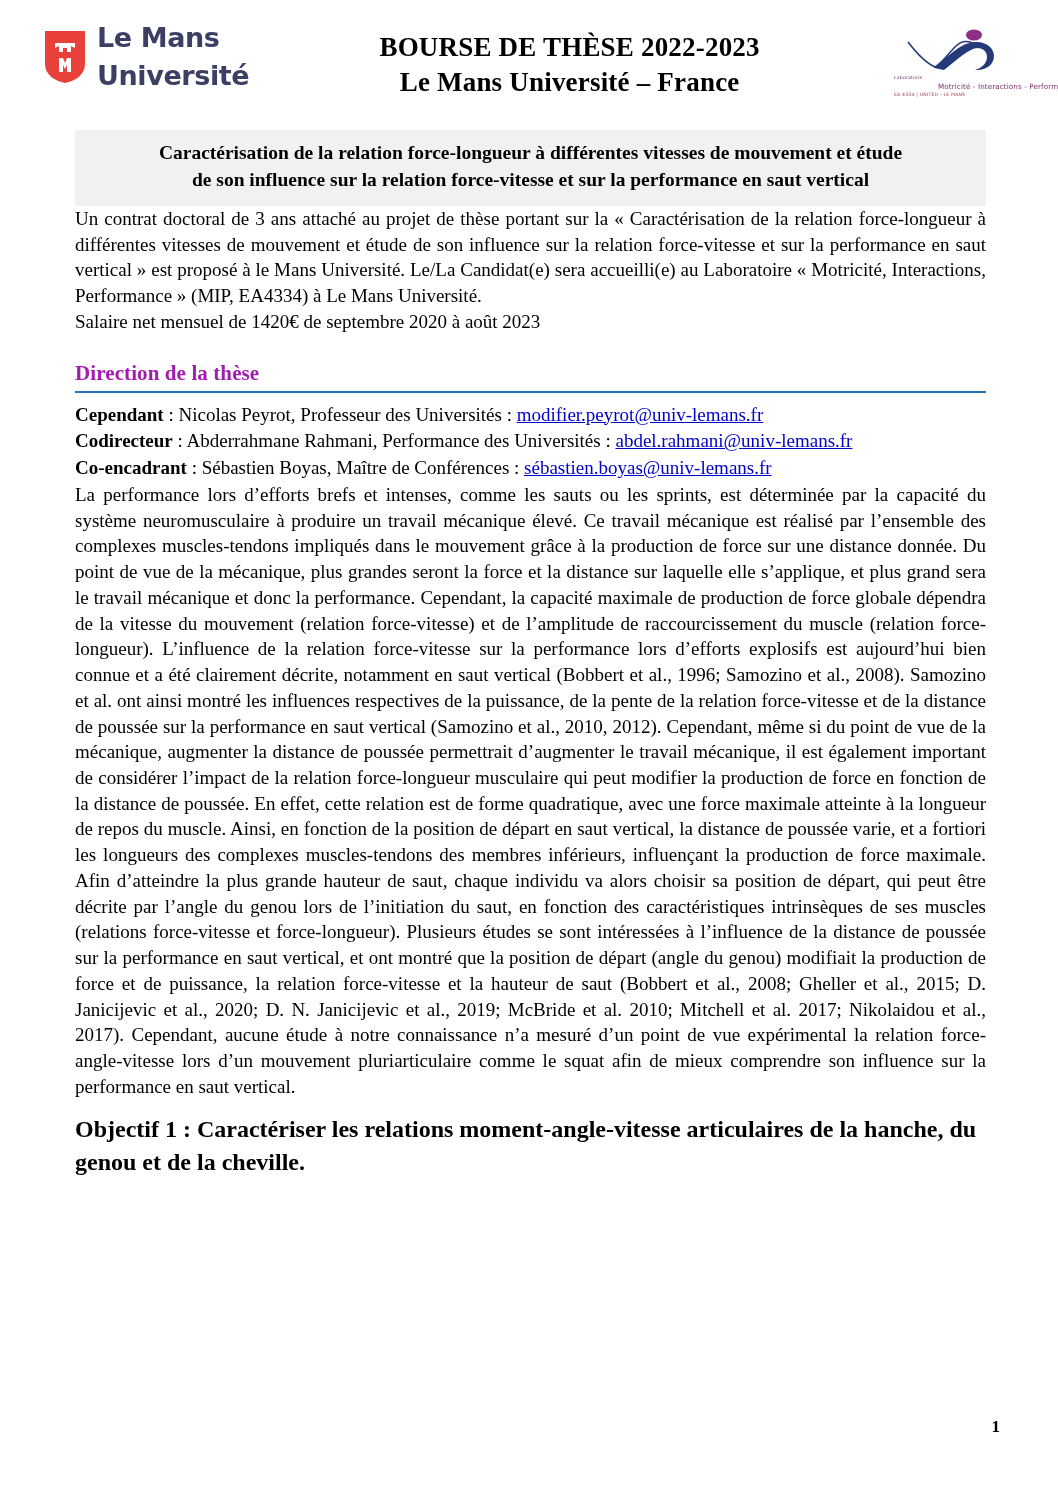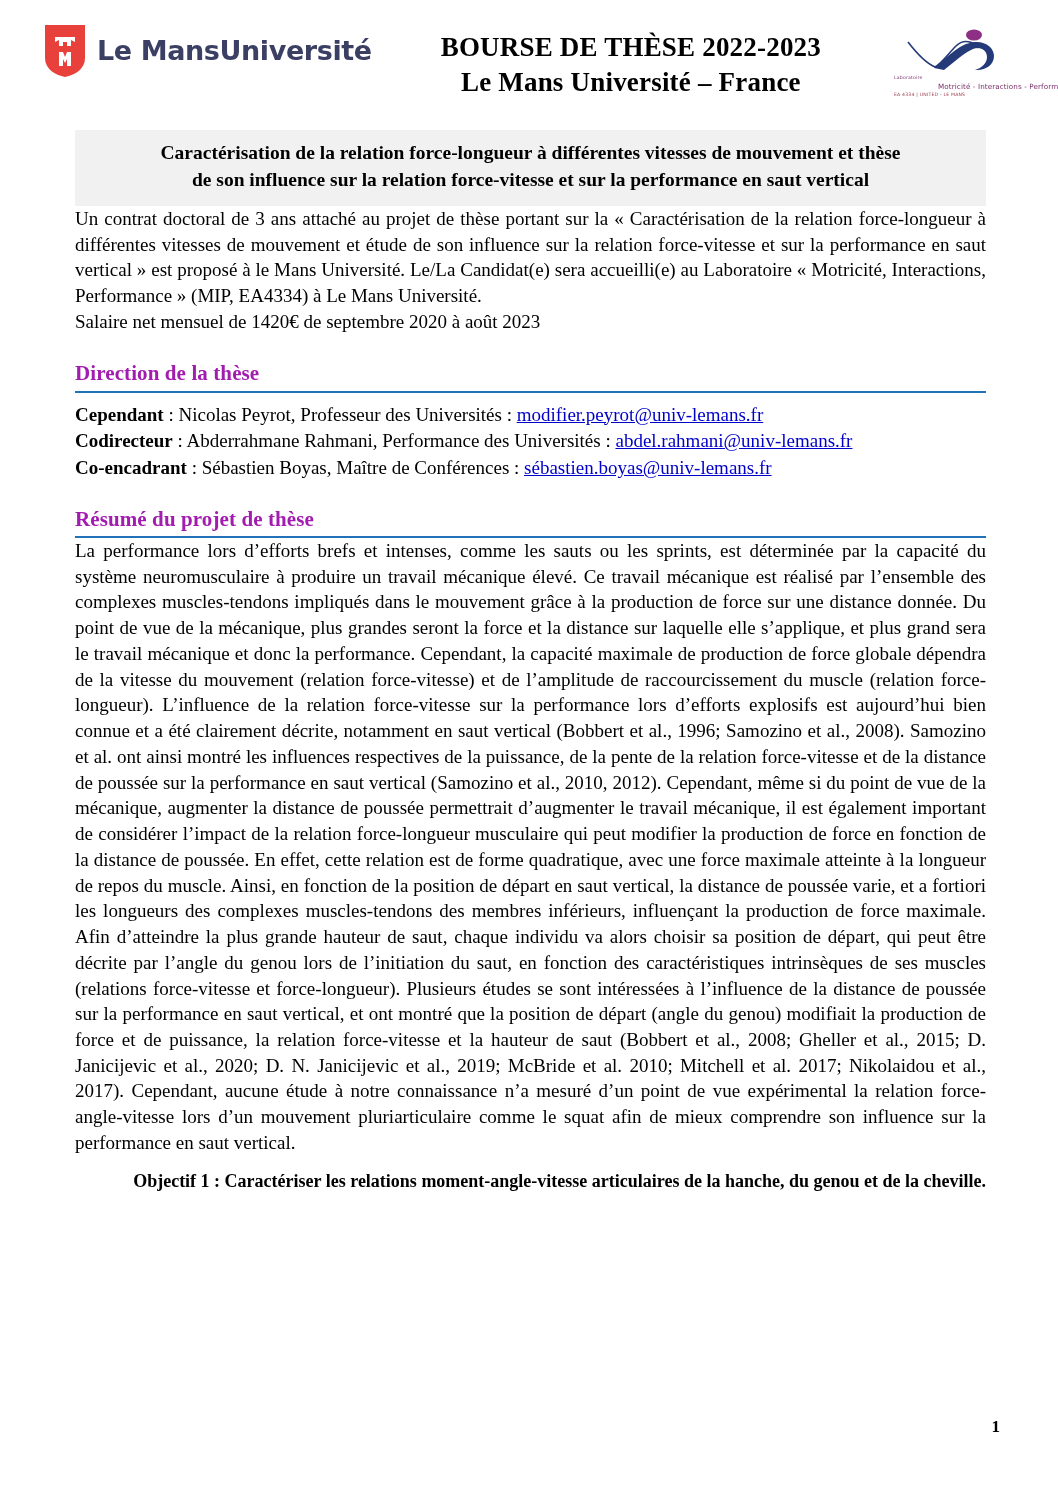--- a/index.html
+++ b/index.html
@@ -38,27 +38,28 @@
   }
   .shield {
     width: 42px;
     height: 54px;
     position: relative;
     flex: 0 0 auto;
   }
   .shield svg { display:block; }
   .lmu-wordmark {
     display: flex;
-    flex-direction: row;
+    flex-direction: column;
     line-height: 1.02;
     font-family: "DejaVu Sans", "Liberation Sans", sans-serif;
     font-weight: 700;
     font-size: 27px;
     color: #3b3f63;
     letter-spacing: -0.4px;
+    gap: 10px;
   }
   .lmu-wordmark span { display:block; }
 
   .header-title {
     flex: 1 1 auto;
     text-align: center;
     margin-top: 12px;
     padding: 0 10px;
   }
   .header-title .line {
@@ -141,24 +142,24 @@
   .contact-line .role { font-weight: 700; }
   .mail {
     color: #0000c8;
     text-decoration: underline;
     text-underline-offset: 1px;
   }
 
   .resume-body { margin-top: 13px; }
   .objectif {
     margin-top: 13px;
-    font-size: 18px;
+    font-size: 24px;
     line-height: 1.38;
     font-weight: 700;
-    text-align: right;
+    text-align: left;
     color: #000;
   }
 
   .page-number {
     position: absolute;
     right: 58px;
     bottom: 60px;
     font-size: 17px;
     font-weight: 700;
     color: #000;
@@ -200,21 +201,21 @@
         <div class="mip-l1">Laboratoire</div>
         <div class="mip-l2">Motricité - Interactions - Performance</div>
         <div class="mip-l3">EA 4334 | UNITED - LE MANS</div>
       </div>
     </div>
   </div>
 
   <div class="content">
 
     <div class="title-box">
-      <div class="tline">Caractérisation de la relation force-longueur à différentes vitesses de mouvement et thèse</div>
+      <div class="tline">Caractérisation de la relation force-longueur à différentes vitesses de mouvement et étude</div>
       <div class="tline">de son influence sur la relation force-vitesse et sur la performance en saut vertical</div>
     </div>
 
     <p class="para block-intro">Un contrat doctoral de 3 ans attaché au projet de thèse portant sur la « Caractérisation de la relation force-longueur à différentes vitesses de mouvement et étude de son influence sur la relation force-vitesse et sur la performance en saut vertical » est proposé à le Mans Université. Le/La Candidat(e) sera accueilli(e) au Laboratoire « Motricité, Interactions, Performance » (MIP, EA4334) à Le Mans Université.</p>
 
     <p class="para block-salary">Salaire net mensuel de 1420€ de septembre 2020 à août 2023</p>
 
     <h2 class="section">Direction de la thèse</h2>
 
     <div class="contacts">
@@ -222,21 +223,20 @@
         <span class="role">Cependant</span><span> : Nicolas Peyrot, Professeur des Universités : </span><a class="mail" href="#">modifier.peyrot@univ-lemans.fr</a>
       </div>
       <div class="contact-line">
         <span class="role">Codirecteur</span><span> : Abderrahmane Rahmani, Performance des Universités : </span><a class="mail" href="#">abdel.rahmani@univ-lemans.fr</a>
       </div>
       <div class="contact-line">
         <span class="role">Co-encadrant</span><span> : Sébastien Boyas, Maître de Conférences : </span><a class="mail" href="#">sébastien.boyas@univ-lemans.fr</a>
       </div>
     </div>
 
-    <h2 class="section tight">Résumé du projet de thèse</h2>
 
     <p class="para resume-body">La performance lors d’efforts brefs et intenses, comme les sauts ou les sprints, est déterminée par la capacité du système neuromusculaire à produire un travail mécanique élevé. Ce travail mécanique est réalisé par l’ensemble des complexes muscles-tendons impliqués dans le mouvement grâce à la production de force sur une distance donnée. Du point de vue de la mécanique, plus grandes seront la force et la distance sur laquelle elle s’applique, et plus grand sera le travail mécanique et donc la performance. Cependant, la capacité maximale de production de force globale dépendra de la vitesse du mouvement (relation force-vitesse) et de l’amplitude de raccourcissement du muscle (relation force-longueur). L’influence de la relation force-vitesse sur la performance lors d’efforts explosifs est aujourd’hui bien connue et a été clairement décrite, notamment en saut vertical (Bobbert et al., 1996; Samozino et al., 2008). Samozino et al. ont ainsi montré les influences respectives de la puissance, de la pente de la relation force-vitesse et de la distance de poussée sur la performance en saut vertical (Samozino et al., 2010, 2012). Cependant, même si du point de vue de la mécanique, augmenter la distance de poussée permettrait d’augmenter le travail mécanique, il est également important de considérer l’impact de la relation force-longueur musculaire qui peut modifier la production de force en fonction de la distance de poussée. En effet, cette relation est de forme quadratique, avec une force maximale atteinte à la longueur de repos du muscle. Ainsi, en fonction de la position de départ en saut vertical, la distance de poussée varie, et a fortiori les longueurs des complexes muscles-tendons des membres inférieurs, influençant la production de force maximale. Afin d’atteindre la plus grande hauteur de saut, chaque individu va alors choisir sa position de départ, qui peut être décrite par l’angle du genou lors de l’initiation du saut, en fonction des caractéristiques intrinsèques de ses muscles (relations force-vitesse et force-longueur). Plusieurs études se sont intéressées à l’influence de la distance de poussée sur la performance en saut vertical, et ont montré que la position de départ (angle du genou) modifiait la production de force et de puissance, la relation force-vitesse et la hauteur de saut (Bobbert et al., 2008; Gheller et al., 2015; D. Janicijevic et al., 2020; D. N. Janicijevic et al., 2019; McBride et al. 2010; Mitchell et al. 2017; Nikolaidou et al., 2017). Cependant, aucune étude à notre connaissance n’a mesuré d’un point de vue expérimental la relation force-angle-vitesse lors d’un mouvement pluriarticulaire comme le squat afin de mieux comprendre son influence sur la performance en saut vertical.</p>
 
 
     <p class="objectif">Objectif 1 : Caractériser les relations moment-angle-vitesse articulaires de la hanche, du genou et de la cheville.</p>
 
   </div>
 
   <div class="page-number">1</div>
 

